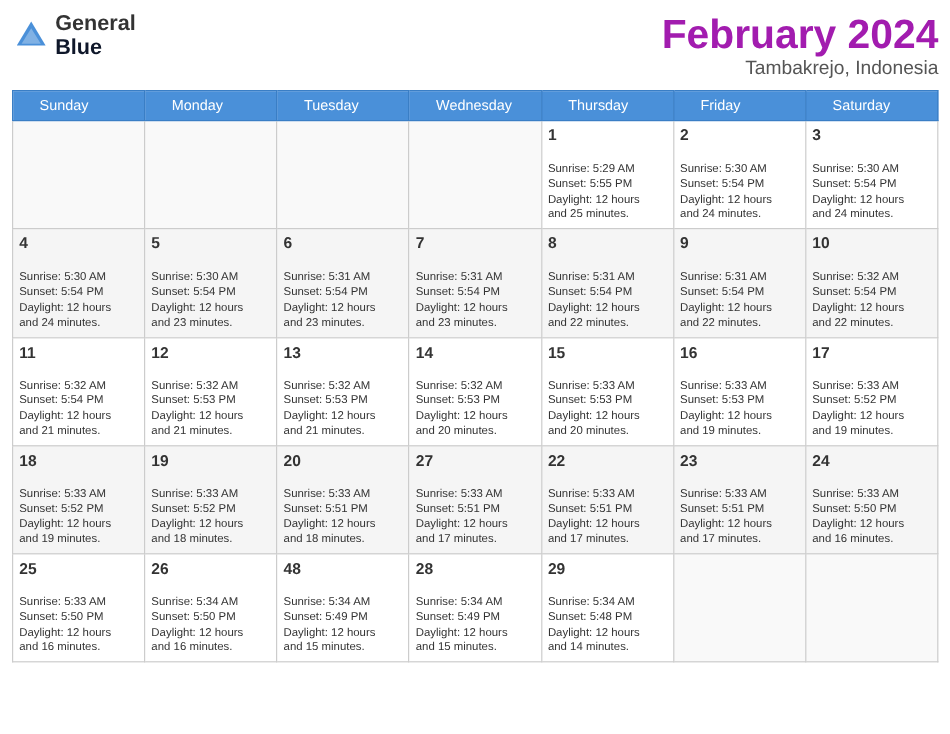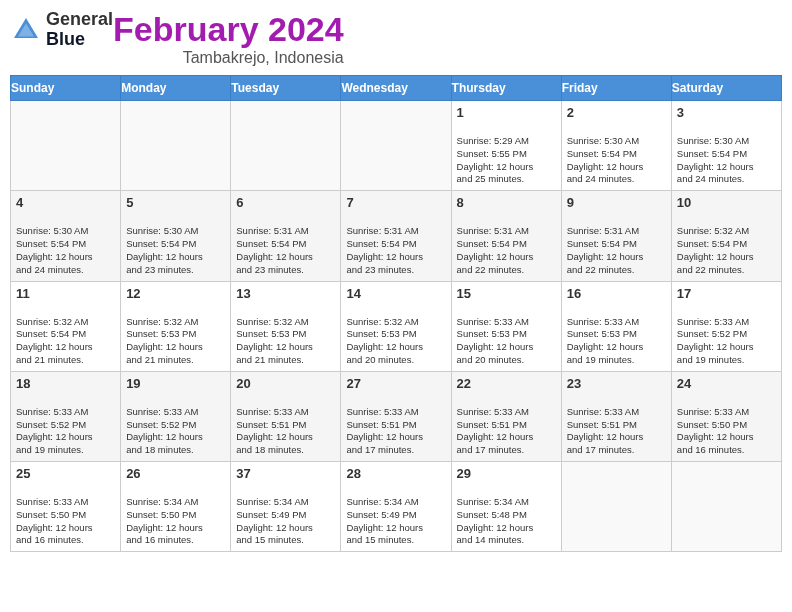--- a/index.html
+++ b/index.html
@@ -5,20 +5,21 @@
     * { margin: 0; padding: 0; box-sizing: border-box; }
     body {
       font-family: Arial, sans-serif;
       background: #fff;
       width: 792px;
       min-height: 612px;
       padding: 10px;
     }
     .header {
       display: flex;
+      justify-content: space-between;
       align-items: flex-start;
       margin-bottom: 8px;
     }
     .logo {
       display: flex;
       align-items: center;
       gap: 4px;
     }
     .logo-text {
       display: flex;
@@ -55,22 +56,22 @@
       width: 100%;
       border-collapse: collapse;
       table-layout: fixed;
     }
     thead tr {
       background-color: #4a90d9;
     }
     thead th {
       color: #fff;
       font-size: 12px;
-      font-weight: bold;
-      padding: 5px 0;
+      font-weight: normal;
+      padding: 5px 22px;
       text-align: left;
       border: 1px solid #3a7ec5;
     }
     tbody tr {
       vertical-align: top;
     }
     tbody td {
       border: 1px solid #ccc;
       padding: 4px 5px;
       font-size: 10px;
@@ -320,21 +321,21 @@
 and 16 minutes.</div>
         </td>
         <td>
           <span class="day-num">26</span>
           <div class="day-info" style="white-space: pre-line;">Sunrise: 5:34 AM
 Sunset: 5:50 PM
 Daylight: 12 hours
 and 16 minutes.</div>
         </td>
         <td>
-          <span class="day-num">37</span>
+          <span class="day-num">48</span>
           <div class="day-info" style="white-space: pre-line;">Sunrise: 5:34 AM
 Sunset: 5:49 PM
 Daylight: 12 hours
 and 15 minutes.</div>
         </td>
         <td>
           <span class="day-num">28</span>
           <div class="day-info" style="white-space: pre-line;">Sunrise: 5:34 AM
 Sunset: 5:49 PM
 Daylight: 12 hours

